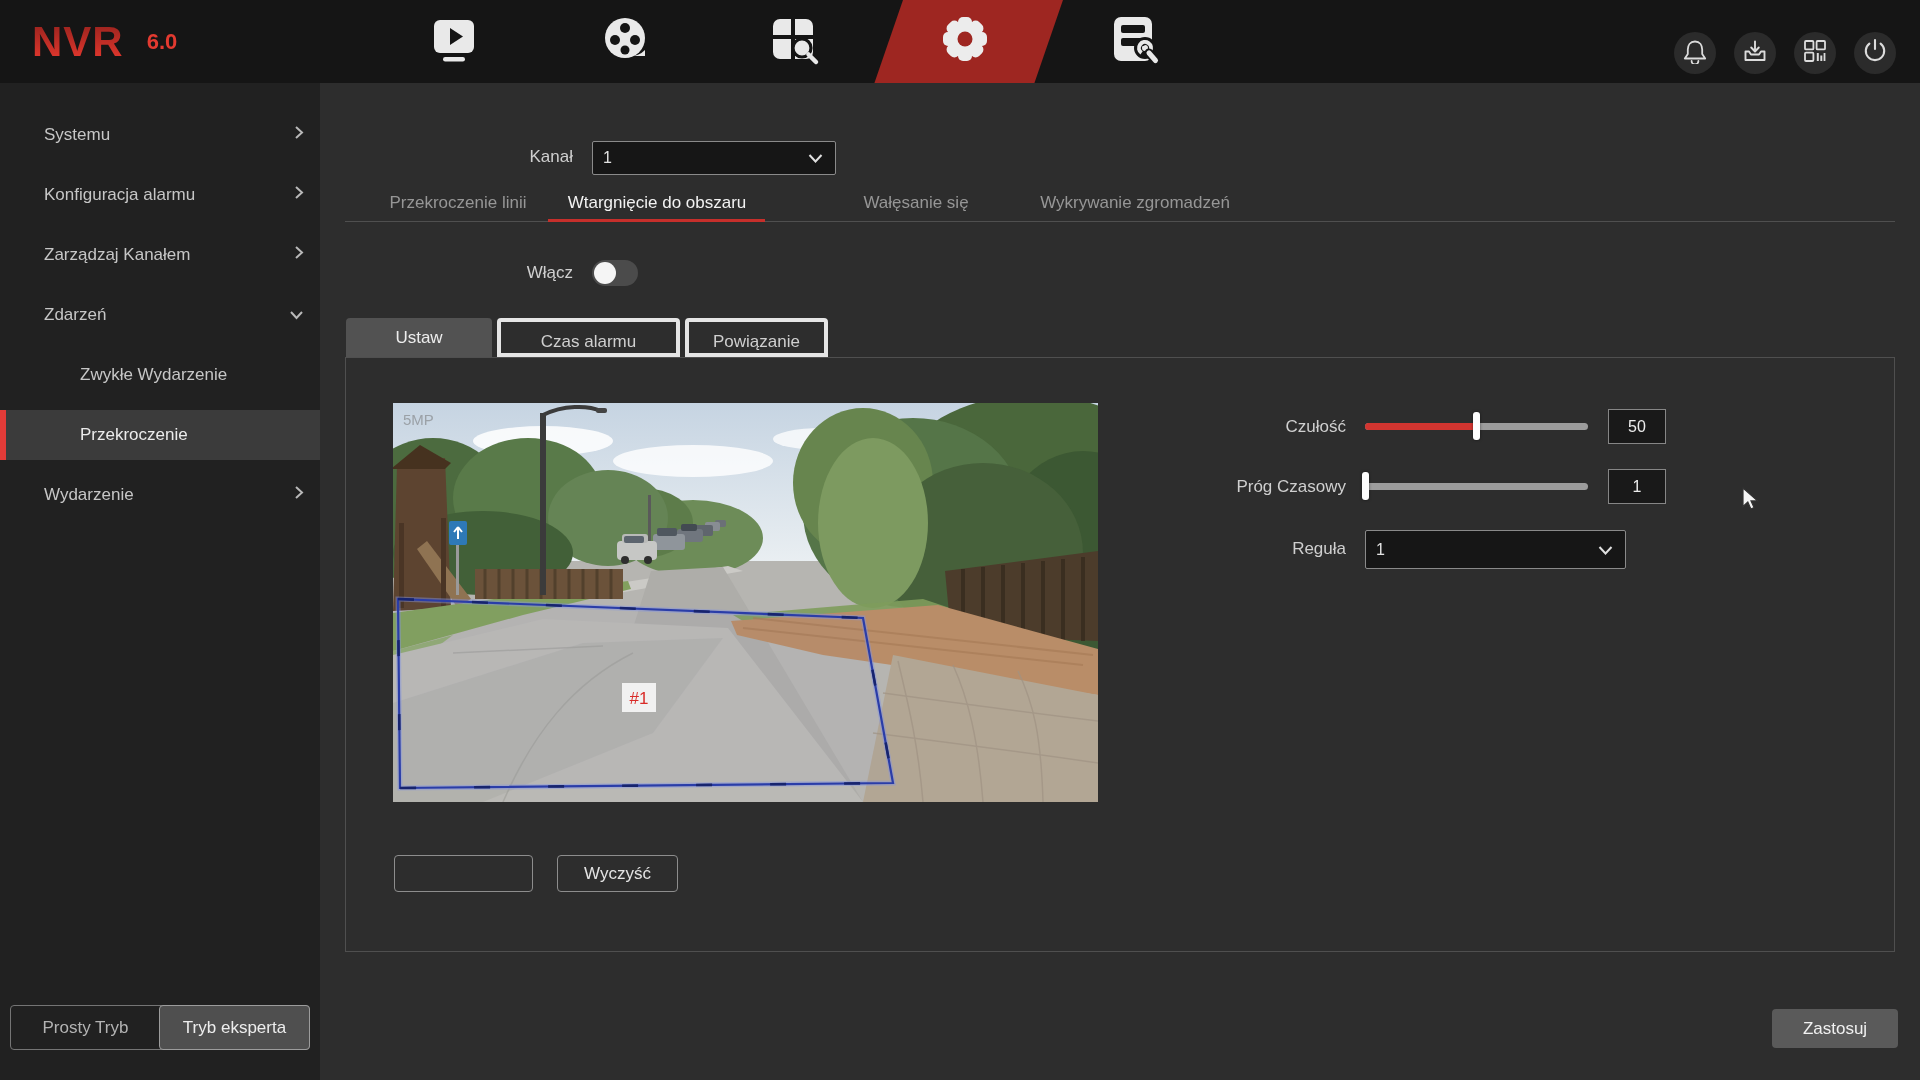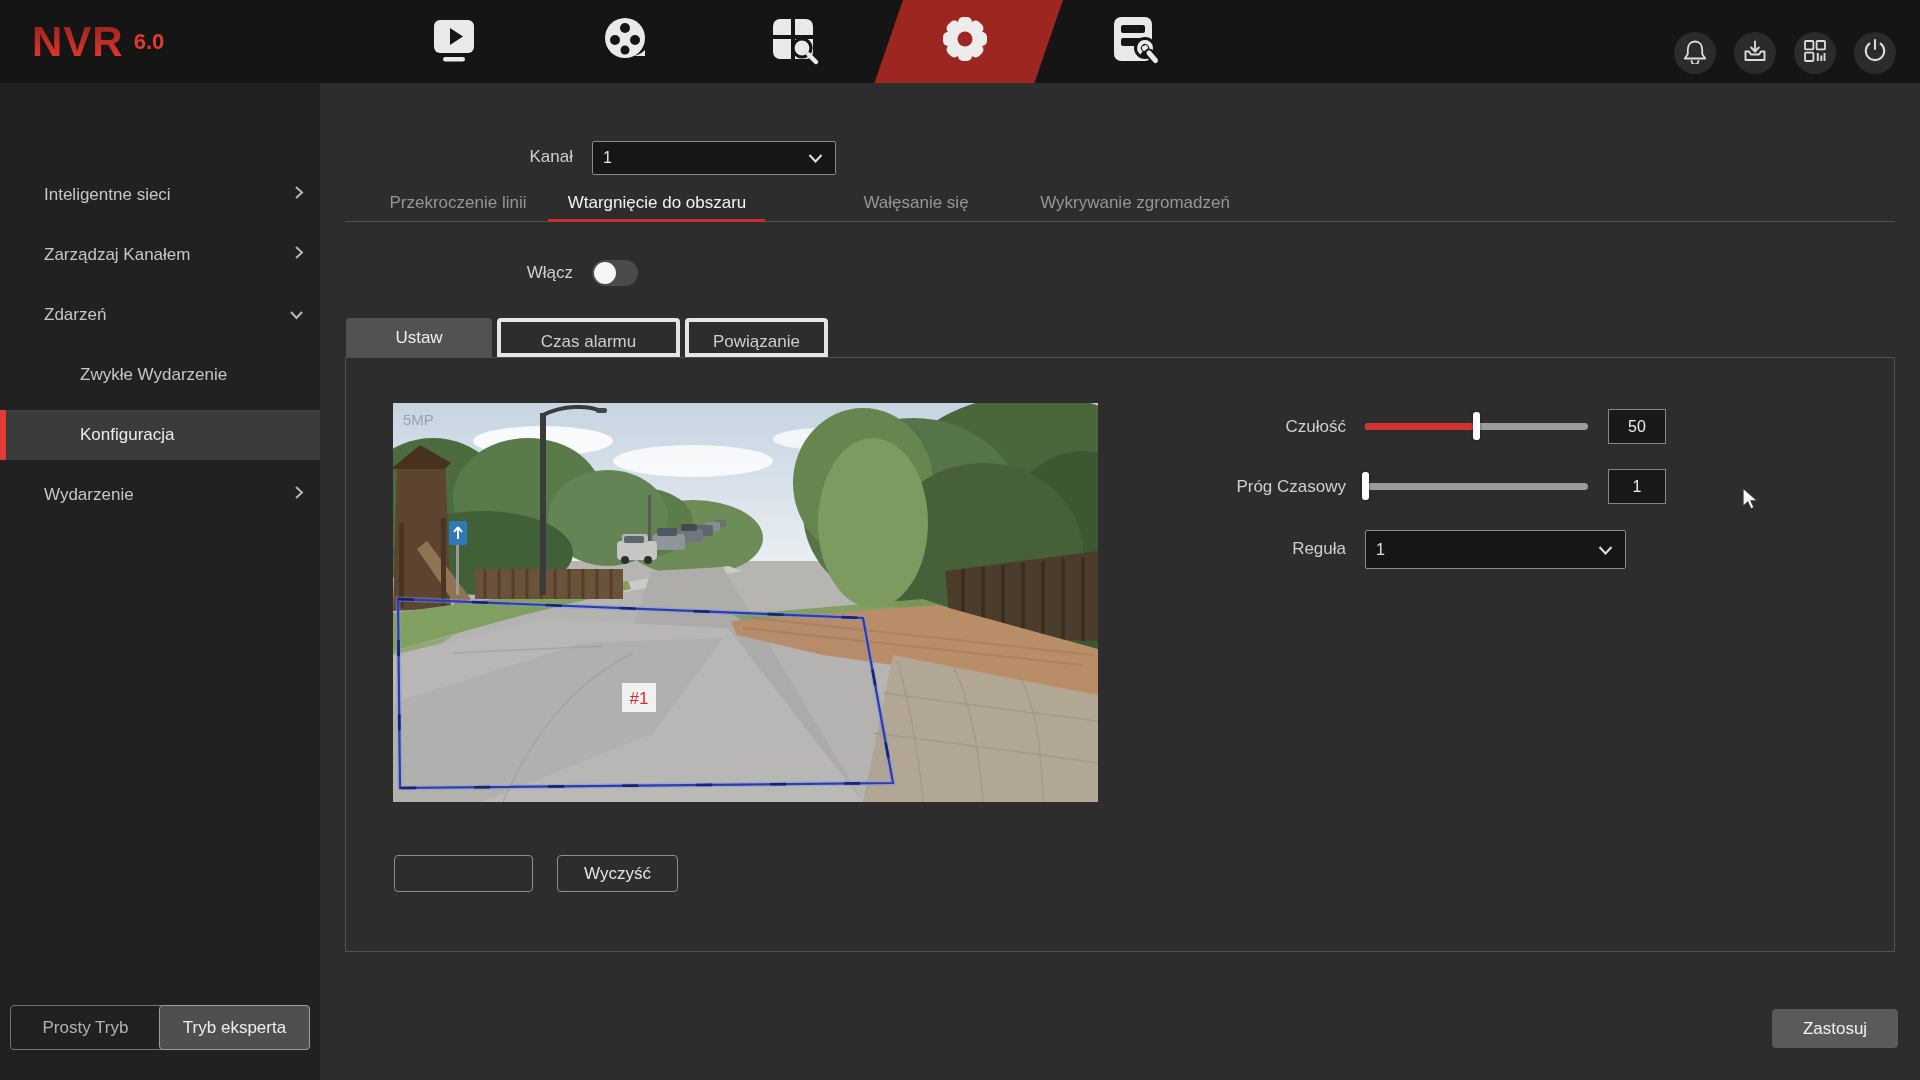--- a/index.html
+++ b/index.html
@@ -4,21 +4,21 @@
 <style>
   html,body{margin:0;padding:0;background:#2d2d2d;}
   #app{position:relative;width:1920px;height:1080px;overflow:hidden;
        font-family:"Liberation Sans",sans-serif;background:#2d2d2d;color:#c9c9c9;}
   .ab{position:absolute;}
   
   .topbar{left:0;top:0;width:1920px;height:83px;background:#151515;}
   .logo{left:32px;top:18px;display:flex;align-items:center;}
   .logo .nvr{font-size:42px;font-weight:800;letter-spacing:1px;
     background:linear-gradient(#8f201c,#ef3b30);-webkit-background-clip:text;background-clip:text;color:transparent;}
-  .logo .ver{font-size:22px;font-weight:700;color:#e23a30;margin-left:10px;}
+  .logo .ver{font-size:22px;font-weight:700;color:#e23a30;margin-left:23px;}
   .navbtn{width:70px;height:70px;top:6px;display:flex;align-items:center;justify-content:center;}
   .redpar{left:903px;top:0;width:160px;height:83px;background:#9e2621;transform:skewX(-19deg);transform-origin:top left;}
   .cir{width:42px;height:42px;border-radius:50%;background:#2b2b2b;top:32px;display:flex;align-items:center;justify-content:center;}
   
   .sidebar{left:0;top:83px;width:320px;height:997px;background:#212121;}
   .si{left:0;width:320px;height:60px;line-height:60px;font-size:17px;color:#c6c6c6;cursor:pointer;}
   .si .lbl1{position:absolute;left:44px;}
   .si .lbl2{position:absolute;left:80px;}
   .si .chev{position:absolute;right:16px;top:50%;transform:translateY(-50%);}
   .sisel{background:#3b3b3b;color:#ebebeb;height:50px;line-height:50px;}
@@ -160,22 +160,30 @@
       <span>
         <svg width="26" height="26" viewBox="-13 -13 26 26" fill="none" stroke="#dcdcdc" stroke-width="2.1" stroke-linecap="round">
           <path d="M-5.6,-7.4 A9.2,9.2 0 1 0 5.6,-7.4"></path>
           <line x1="0" y1="-11" x2="0" y2="-2"></line>
         </svg>
       </span>
     </div>
   </div>
 
   <div class="ab sidebar">
+    <div class="ab si" style="top:22px;">
+      <span class="lbl1">Systemu</span>
+      <span class="chev">
+        <svg width="10" height="15" viewBox="0 0 10 15" fill="none" stroke="#b9b9b9" stroke-width="2">
+            <polyline points="2,2 8,7.5 2,13"></polyline>
+          </svg>
+      </span>
+    </div>
     <div class="ab si" style="top:82px;">
-      <span class="lbl1">Inteligentne sieci</span>
+      <span class="lbl1">Konfiguracja alarmu</span>
       <span class="chev">
         <svg width="10" height="15" viewBox="0 0 10 15" fill="none" stroke="#b9b9b9" stroke-width="2">
             <polyline points="2,2 8,7.5 2,13"></polyline>
           </svg>
       </span>
     </div>
     <div class="ab si" style="top:142px;">
       <span class="lbl1">Zarządzaj Kanałem</span>
       <span class="chev">
         <svg width="10" height="15" viewBox="0 0 10 15" fill="none" stroke="#b9b9b9" stroke-width="2">
@@ -189,21 +197,21 @@
         <svg width="15" height="10" viewBox="0 0 15 10" fill="none" stroke="#b9b9b9" stroke-width="2">
             <polyline points="2,2 7.5,8 13,2"></polyline>
           </svg>
       </span>
     </div>
     <div class="ab si" style="top:262px;text-align:right;">
       <span class="lbl2">Zwykłe Wydarzenie</span>
     </div>
     <div class="ab si sisel" style="top:327px;">
       <span class="redbar"></span>
-      <span class="lbl2">Konfiguracja</span>
+      <span class="lbl2">Przekroczenie</span>
     </div>
     <div class="ab si" style="top:382px;">
       <span class="lbl1">Wydarzenie</span>
       <span class="chev">
         <svg width="10" height="15" viewBox="0 0 10 15" fill="none" stroke="#b9b9b9" stroke-width="2">
             <polyline points="2,2 8,7.5 2,13"></polyline>
           </svg>
       </span>
     </div>
 

